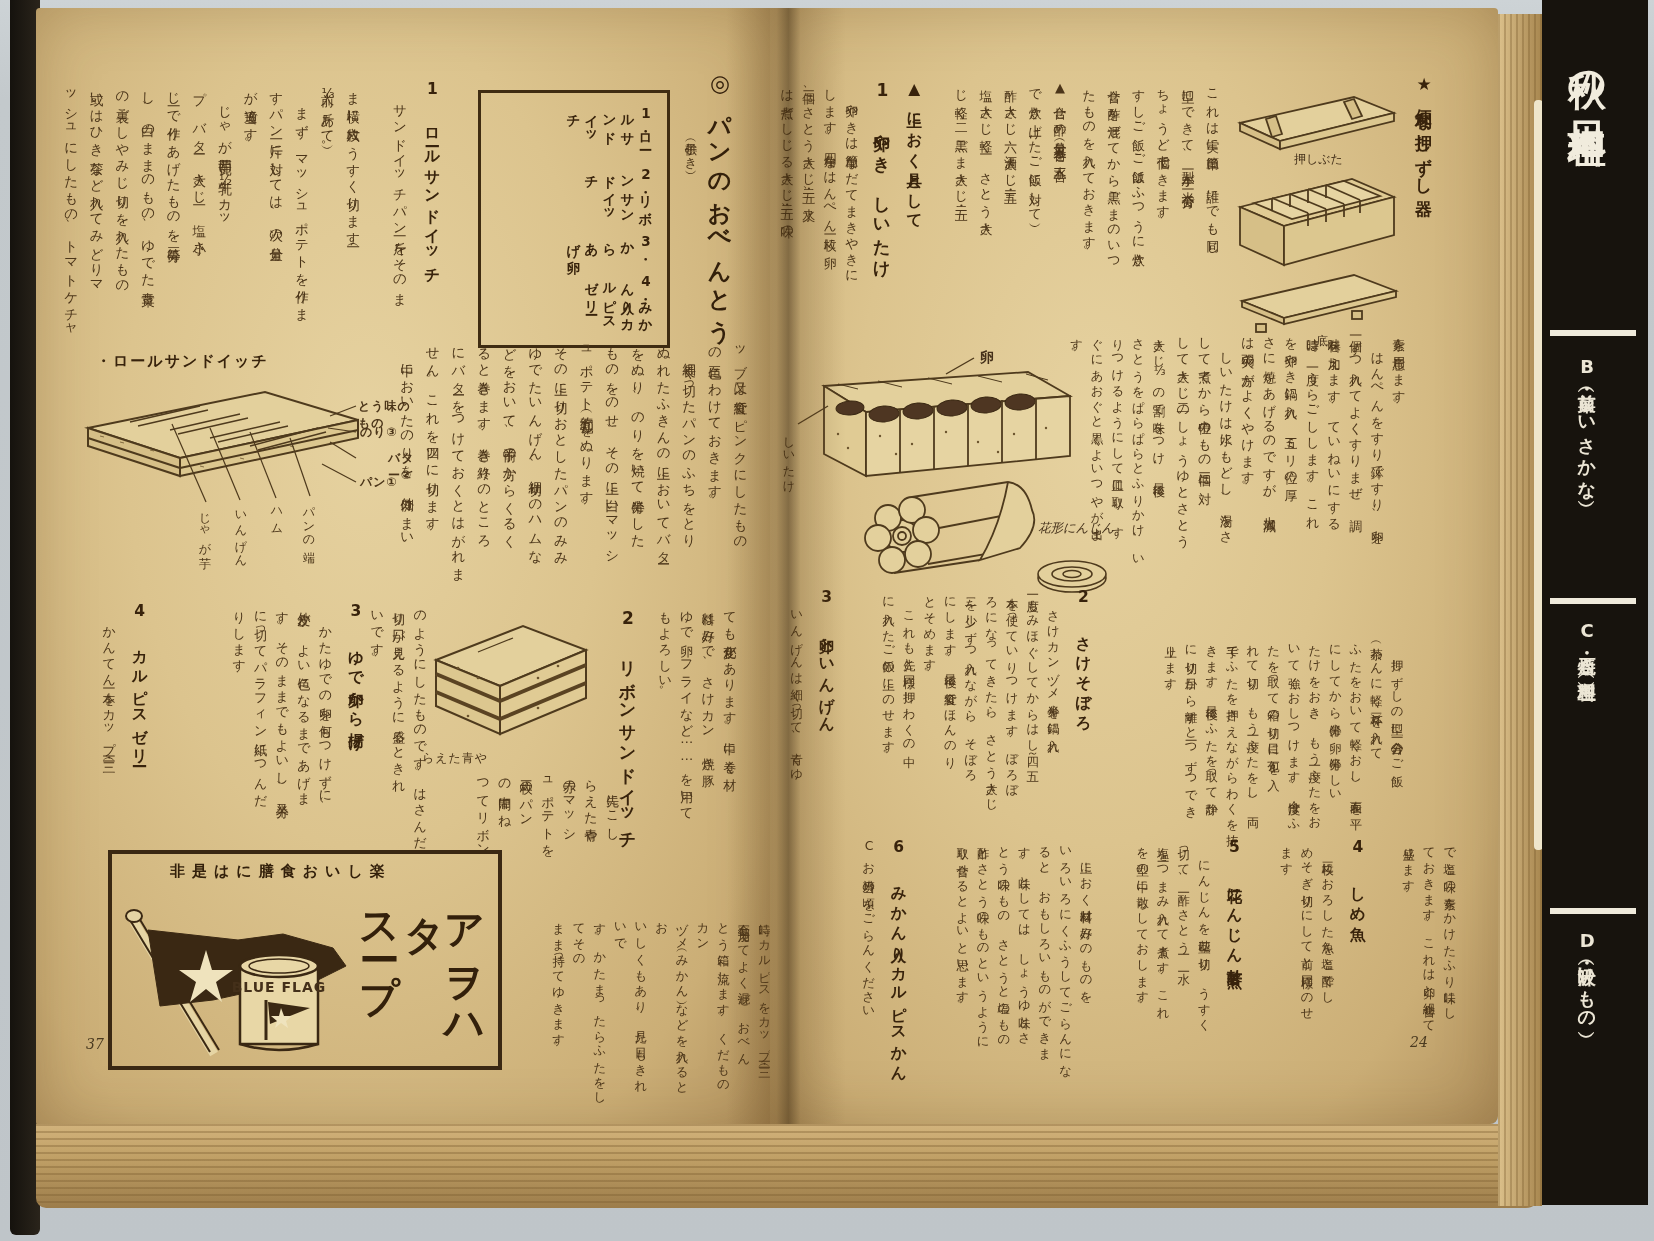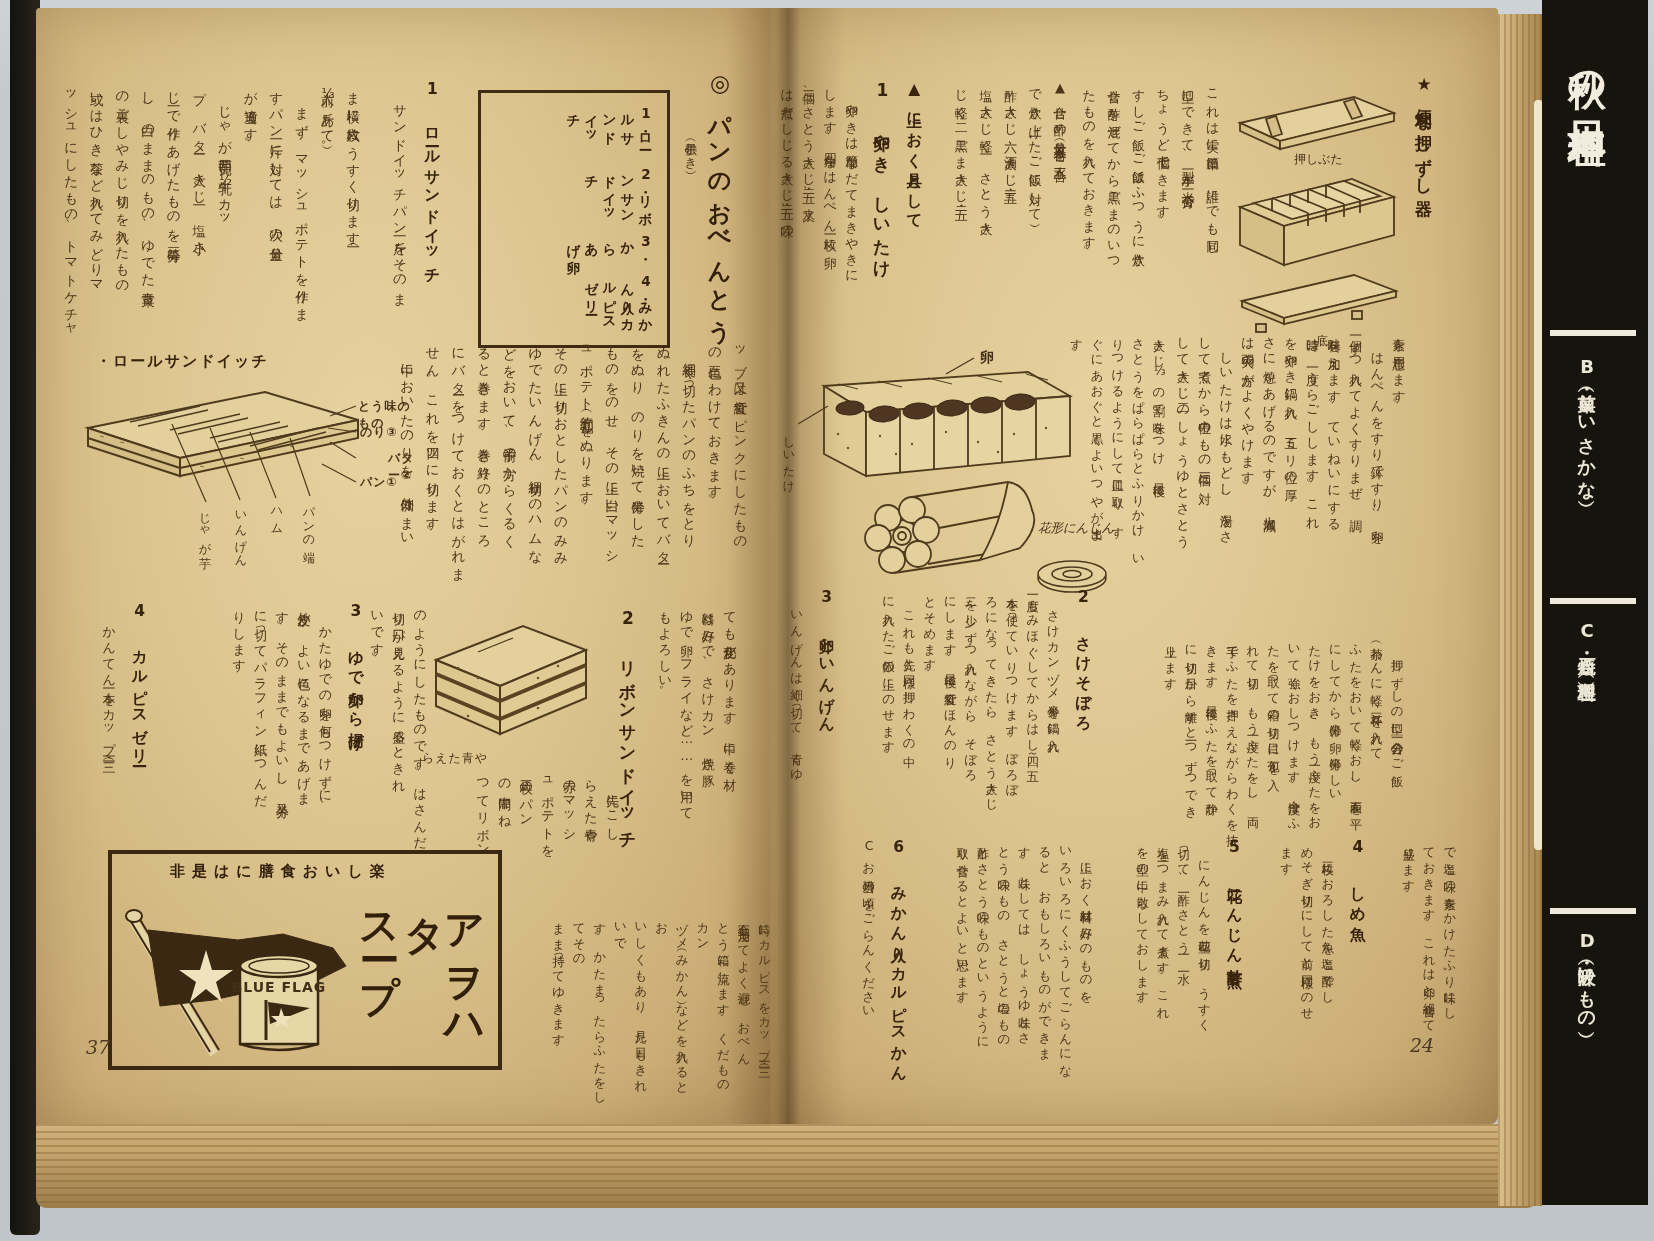--- a/index.html
+++ b/index.html
@@ -25,21 +25,21 @@
   .h2big{font-size:17px;}
   .hdr-main{font-size:23px;font-weight:bold;letter-spacing:3px;margin:0 0 0 6px;color:#33200b;}
   .hdr-sub{font-size:12.5px;margin:34px 0 0 0;padding-top:30px;}
   .menu-box{border:3px solid #3f2c12;display:flex;}
   .menu-item{font-weight:bold;font-size:13.5px;letter-spacing:1.8px;margin:6px 8px;color:#38230c;}
   .caption-h{font-weight:bold;font-size:15px;letter-spacing:2px;color:#38230c;}
   .small-label{font-size:12px;letter-spacing:1px;color:#4b3519;}
   .ad-box{border:4px solid #3a2813;}
   .ad-headline{font-weight:bold;font-size:15px;letter-spacing:7px;color:#33200b;}
   .brand-col{font-weight:bold;font-size:40px;letter-spacing:5px;margin:0 5px;color:#33200b;line-height:1;}
-  .pageno{font-family:"DejaVu Serif",serif;font-style:italic;font-size:19px;color:#4a3a20;}
+  .pageno{font-family:"DejaVu Serif",serif;font-style:italic;font-size:14px;color:#4a3a20;}
   svg{display:block;}
   svg text{fill:#44301a;font-family:"DejaVu Sans",sans-serif;}
 </style>
 </head>
 <body>
 
 <div class="photo">
 
   <div class="abs cover-sliver"></div>
 

